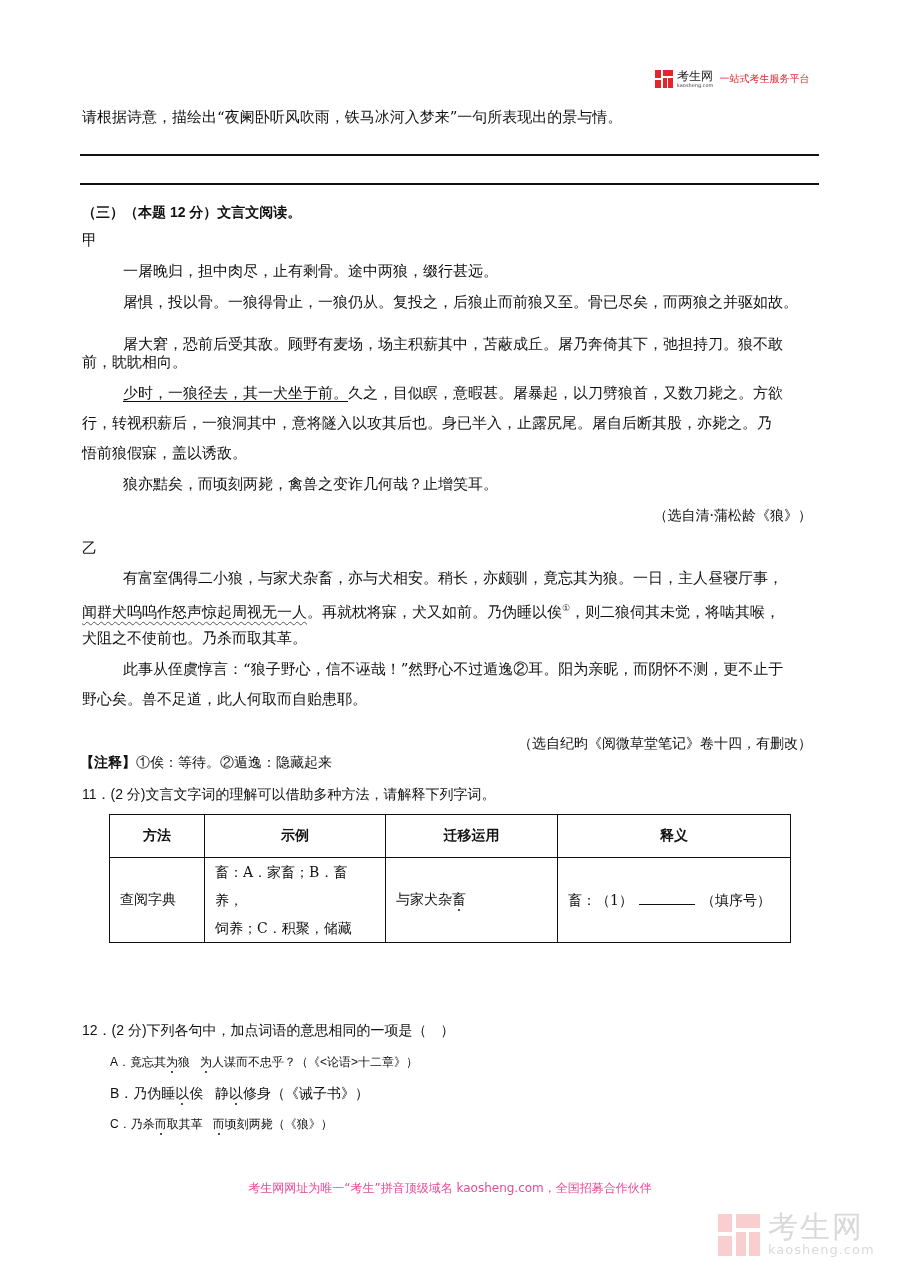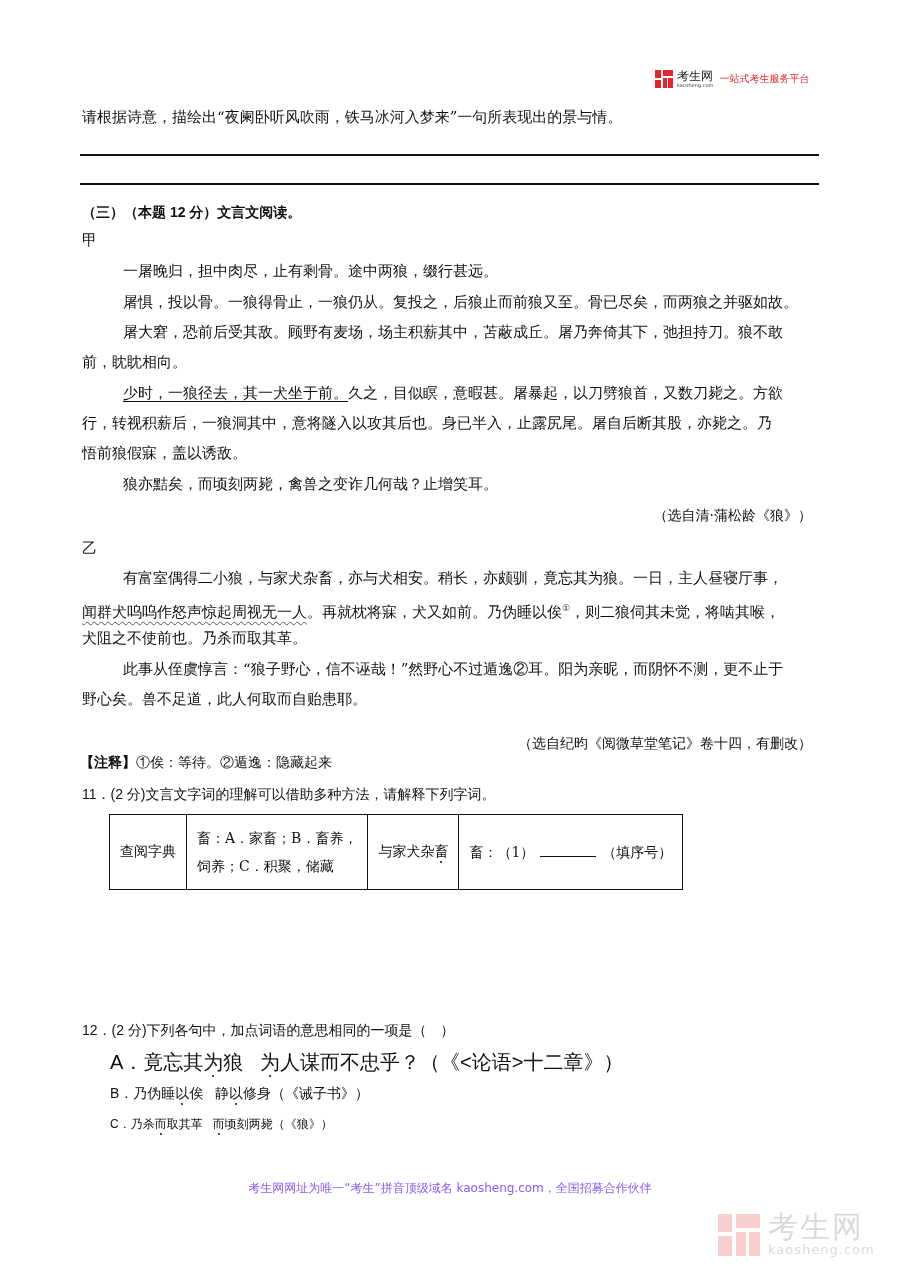--- a/index.html
+++ b/index.html
@@ -25,21 +25,21 @@
   .logo-slogan { font-family:Liberation Serif, serif; font-size:10px; color:#e5252b; margin-left:6px; }
 
   
   table.q { position:absolute; left:109px; top:814px; border-collapse:collapse; font-size:14px; }
   table.q td, table.q th { border:1px solid #111; padding:0 10px; vertical-align:middle; }
   table.q th { height:42px; font-weight:bold; text-align:center; font-family:"DejaVu Sans", sans-serif; }
   .blank { display:inline-block; width:56px; border-bottom:1px solid #111; height:14px; vertical-align:baseline; margin:0 6px; }
   .blank.w70 { width:74px; }
   .blank.w76 { width:70px; }
 
-  .footer { position:absolute; left:0; width:900px; top:1180px; text-align:center; font-size:12px; font-family:"DejaVu Sans", sans-serif; color:#8b5cf6; }
+  .footer { position:absolute; left:0; width:900px; top:1180px; text-align:center; font-size:12px; font-family:"DejaVu Sans", sans-serif; color:#ec4899; }
 
   .wm { position:absolute; left:718px; top:1212px; display:flex; align-items:center; opacity:0.22; }
   .wm-mark { width:42px; height:42px; position:relative; margin-right:8px; }
   .wm-mark span { position:absolute; background:#e5252b; }
   .wm-text { font-family:"DejaVu Sans", sans-serif; font-size:30px; color:#555; line-height:30px; letter-spacing:2px; }
   .wm-sub { font-family:"DejaVu Sans", sans-serif; font-size:13px; color:#555; letter-spacing:1px; }
 </style>
 </head>
 <body>
 
@@ -60,21 +60,21 @@
 
 <div class="abs line serif" style="left:82px;top:107px;">请根据诗意，描绘出“夜阑卧听风吹雨，铁马冰河入梦来”一句所表现出的景与情。</div>
 <div class="hr" style="top:154px;"></div>
 <div class="hr" style="top:183px;"></div>
 
 <div class="abs line sans bold" style="left:82px;top:202px;font-size:14px;">（三）（本题 12 分）文言文阅读。</div>
 <div class="abs line" style="left:82px;top:230px;">甲</div>
 
 <div class="abs line" style="left:123px;top:261px;">一屠晚归，担中肉尽，止有剩骨。途中两狼，缀行甚远。</div>
 <div class="abs line" style="left:123px;top:292px;">屠惧，投以骨。一狼得骨止，一狼仍从。复投之，后狼止而前狼又至。骨已尽矣，而两狼之并驱如故。</div>
-<div class="abs line" style="left:123px;top:322px;">屠大窘，恐前后受其敌。顾野有麦场，场主积薪其中，苫蔽成丘。屠乃奔倚其下，弛担持刀。狼不敢</div>
+<div class="abs line" style="left:123px;top:334px;">屠大窘，恐前后受其敌。顾野有麦场，场主积薪其中，苫蔽成丘。屠乃奔倚其下，弛担持刀。狼不敢</div>
 <div class="abs line" style="left:82px;top:352px;">前，眈眈相向。</div>
 <div class="abs line" style="left:123px;top:383px;">
   <span class="ul">少时，一狼径去，其一犬坐于前。</span><span>久之，目似瞑，意暇甚。屠暴起，以刀劈狼首，又数刀毙之。方欲</span>
 </div>
 <div class="abs line" style="left:82px;top:413px;">行，转视积薪后，一狼洞其中，意将隧入以攻其后也。身已半入，止露尻尾。屠自后断其股，亦毙之。乃</div>
 <div class="abs line" style="left:82px;top:443px;">悟前狼假寐，盖以诱敌。</div>
 <div class="abs line" style="left:123px;top:474px;">狼亦黠矣，而顷刻两毙，禽兽之变诈几何哉？止增笑耳。</div>
 <div class="abs line" style="right:88px;top:505px;font-size:14px;">（选自清·蒲松龄《狼》）</div>
 
 <div class="abs line" style="left:82px;top:538px;">乙</div>
@@ -88,34 +88,40 @@
 <div class="abs line" style="right:88px;top:721px;font-size:14px;margin-top:12px;">（选自纪昀《阅微草堂笔记》卷十四，有删改）</div>
 
 <div class="abs line" style="left:80px;top:752px;font-size:14px;">
   <span class="bold">【注释】</span><span>①俟：等待。②遁逸：隐藏起来</span>
 </div>
 
 <div class="abs line sans" style="left:82px;top:784px;font-size:14px;">11．(2 分)文言文字词的理解可以借助多种方法，请解释下列字词。</div>
 
 <table class="q">
   <tbody>
+      <tr>
+    <th style="width:74px;">方法</th>
+    <th style="width:160px;">示例</th>
+    <th style="width:151px;">迁移运用</th>
+    <th style="width:212px;">释义</th>
+  </tr>
   <tr style="height:75px;">
     <td>查阅字典</td>
     <td style="line-height:28px;">
       <div>畜：A．家畜；B．畜养，</div>
       <div>饲养；C．积聚，储藏</div>
     </td>
     <td><span>与家犬杂</span><span class="dot">畜</span></td>
     <td><span>畜：（1）</span><span class="blank"></span><span>（填序号）</span></td>
   </tr>
 </tbody>
   </table>
 
 <div class="abs line sans" style="left:82px;top:1020px;font-size:14px;">12．(2 分)下列各句中，加点词语的意思相同的一项是（　）</div>
-<div class="abs line sans" style="left:110px;top:1052px;font-size:20px;">
+<div class="abs line sans" style="left:110px;top:1052px;font-size:12px;">
   <span>A．</span><span>竟忘其</span><span class="dot">为</span><span>狼</span>&nbsp;&nbsp;&nbsp;<span></span><span class="dot">为</span><span>人谋而不忠乎？（《&lt;论语&gt;十二章》）</span>
 </div>
 <div class="abs line sans" style="left:110px;top:1083px;font-size:14px;">
   <span>B．</span><span>乃伪睡</span><span class="dot">以</span><span>俟</span>&nbsp;&nbsp;&nbsp;<span>静</span><span class="dot">以</span><span>修身（《诫子书》）</span>
 </div>
 <div class="abs line sans" style="left:110px;top:1114px;font-size:12px;">
   <span>C．</span><span>乃杀</span><span class="dot">而</span><span>取其革</span>&nbsp;&nbsp;&nbsp;<span></span><span class="dot">而</span><span>顷刻两毙（《狼》）</span>
 </div>
 
 <div class="footer">考生网网址为唯一“考生”拼音顶级域名 kaosheng.com，全国招募合作伙伴</div>

